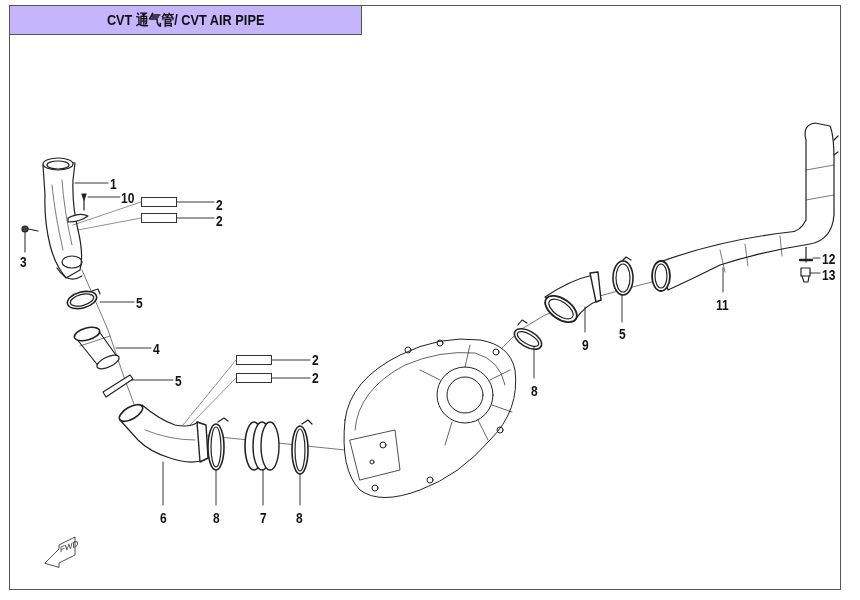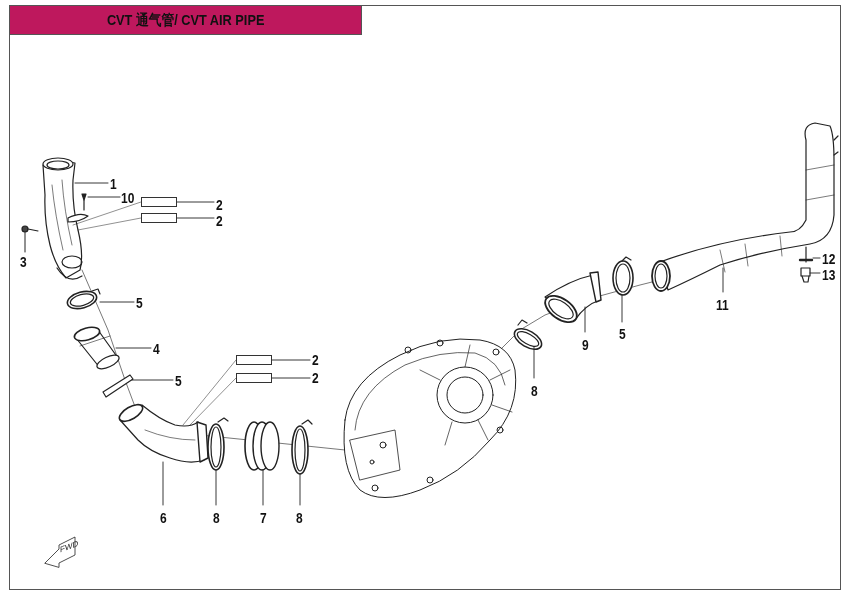--- a/index.html
+++ b/index.html
@@ -1,18 +1,18 @@
 <!DOCTYPE html>
 <html><head>
 <meta charset="utf-8">
 <style>
   html,body{margin:0;padding:0;background:#ffffff;}
   body{width:860px;height:600px;position:relative;overflow:hidden;font-family:"Liberation Sans",sans-serif;}
   #frame{position:absolute;left:9px;top:5px;width:832px;height:585px;border:1.5px solid #555;box-sizing:border-box;}
-  #title-box{position:absolute;left:9px;top:5px;width:353px;height:30px;border:1.5px solid #555;box-sizing:border-box;display:flex;align-items:center;justify-content:center;background:#be185d;}
+  #title-box{position:absolute;left:9px;top:5px;width:353px;height:30px;border:1.5px solid #555;box-sizing:border-box;display:flex;align-items:center;justify-content:center;background:#c4b5fd;}
   #title-text{font-family:"Liberation Sans",sans-serif;font-size:15px;font-weight:bold;color:#111;letter-spacing:0;transform:scaleX(0.85);white-space:nowrap;}
   #art{position:absolute;left:0;top:0;width:860px;height:600px;}
   .callout{position:absolute;font-family:"Liberation Sans",sans-serif;font-weight:bold;font-size:15px;color:#111;transform:scaleX(0.8);transform-origin:left center;line-height:15px;}
   .legend-box{position:absolute;width:36px;height:10px;border:1px solid #333;background:#fff;box-sizing:border-box;}
 </style>
 </head>
 <body>
 
 <div id="frame"></div>
 <div id="title-box">

